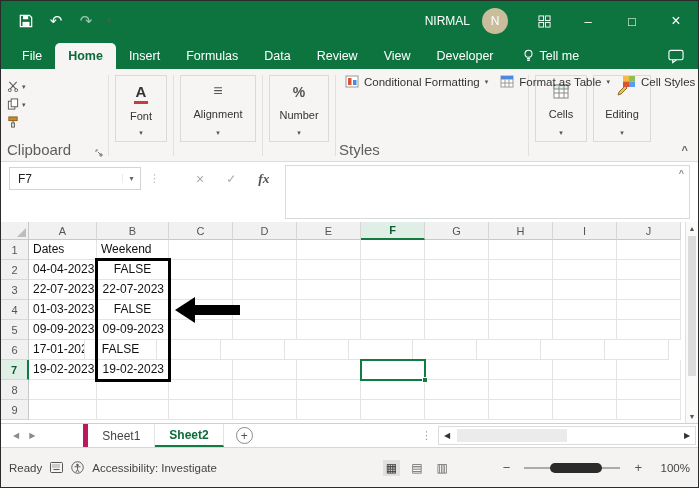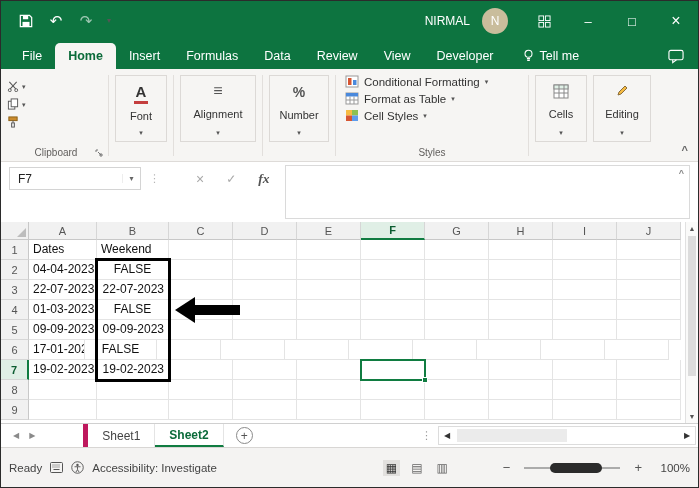--- a/index.html
+++ b/index.html
@@ -24,35 +24,35 @@
   .menubar { height:28px; background:var(--tbgreen); display:flex; align-items:flex-end; color:#fff; flex:0 0 auto; }
   .mtabs { display:flex; align-items:flex-end; margin-left:8px; }
   .mtab { padding:6px 13px; font-size:12.5px; }
   .mtab.active { background:#F6F5F3; color:#0B6B3A; font-weight:bold; border-radius:5px 5px 0 0; }
   .tellme { display:flex; align-items:center; gap:6px; margin-left:16px; padding-bottom:6px; font-size:12.5px; }
   .mb-comment { margin-left:auto; margin-right:14px; padding-bottom:5px; line-height:0; }
 
   
   .ribbon { height:93px; background:#F6F5F3; border-bottom:1px solid #DEDBD8; display:flex; align-items:stretch; padding:3px 4px 0 6px; position:relative; flex:0 0 auto; }
   .grp { position:relative; padding-bottom:17px; }
-  .grp-label { position:absolute; bottom:3px; left:0; right:0; text-align:center; font-size:10px; color:#605E5C; }
+  .grp-label { position:absolute; bottom:3px; left:0; right:0; font-size:15px; color:#605E5C; }
   .launcher { position:absolute; right:2px; bottom:4px; line-height:0; }
   .clipboard { width:98px; display:flex; }
   .paste { width:48px; display:flex; flex-direction:column; align-items:center; padding-top:6px; gap:3px; font-size:11px; color:#333; }
   .mini { display:flex; flex-direction:column; gap:6px; padding-top:9px; }
   .mrow { display:flex; align-items:center; gap:3px; line-height:0; }
   .chev { font-size:7px; color:#555; line-height:1; }
   .vsep { width:1px; background:#E2DFDC; margin:3px 3px 5px; }
   .cbtn { border:1px solid #DCD9D6; margin:3px 3px 19px; display:flex; flex-direction:column; align-items:center; justify-content:space-between; padding:8px 3px 5px; font-size:11px; color:#333; }
   .w-font { width:52px; } .w-align { width:76px; } .w-number { width:60px; } .w-cells { width:52px; } .w-edit { width:58px; }
   .font-ic { font-size:15px; font-weight:bold; color:#333; border-bottom:3px solid #C43E3E; line-height:1.1; padding:0 2px; }
   .align-ic { font-size:16px; color:#555; line-height:.9; }
   .num-ic { font-size:14px; color:#555; font-weight:bold; }
   .styles { width:186px; padding:3px 2px 17px 6px; }
-  .styles-rows { display:flex; flex-direction:column; gap:4px; }
+  .styles-rows { display:flex; flex-direction:row; gap:12px; }
   .srow { display:flex; align-items:center; gap:5px; font-size:11.5px; color:#333; white-space:nowrap; }
   .ribbon-collapse { position:absolute; right:10px; bottom:5px; color:#666; font-size:11px; font-weight:bold; }
 
   
   .formula { height:60px; background:#fff; position:relative; flex:0 0 auto; }
   .namebox { position:absolute; left:8px; top:5px; width:132px; height:23px; border:1px solid #D4D4D4; display:flex; align-items:center; background:#fff; }
   .namebox .val { flex:1; padding-left:8px; font-size:12px; color:#222; }
   .nb-chev { width:18px; text-align:center; font-size:8px; color:#666; border-left:1px solid #EDEDED; }
   .fxrow { position:absolute; left:148px; top:5px; height:23px; display:flex; align-items:center; gap:22px; }
   .fx-dots { color:#B5B5B5; font-size:11px; }

